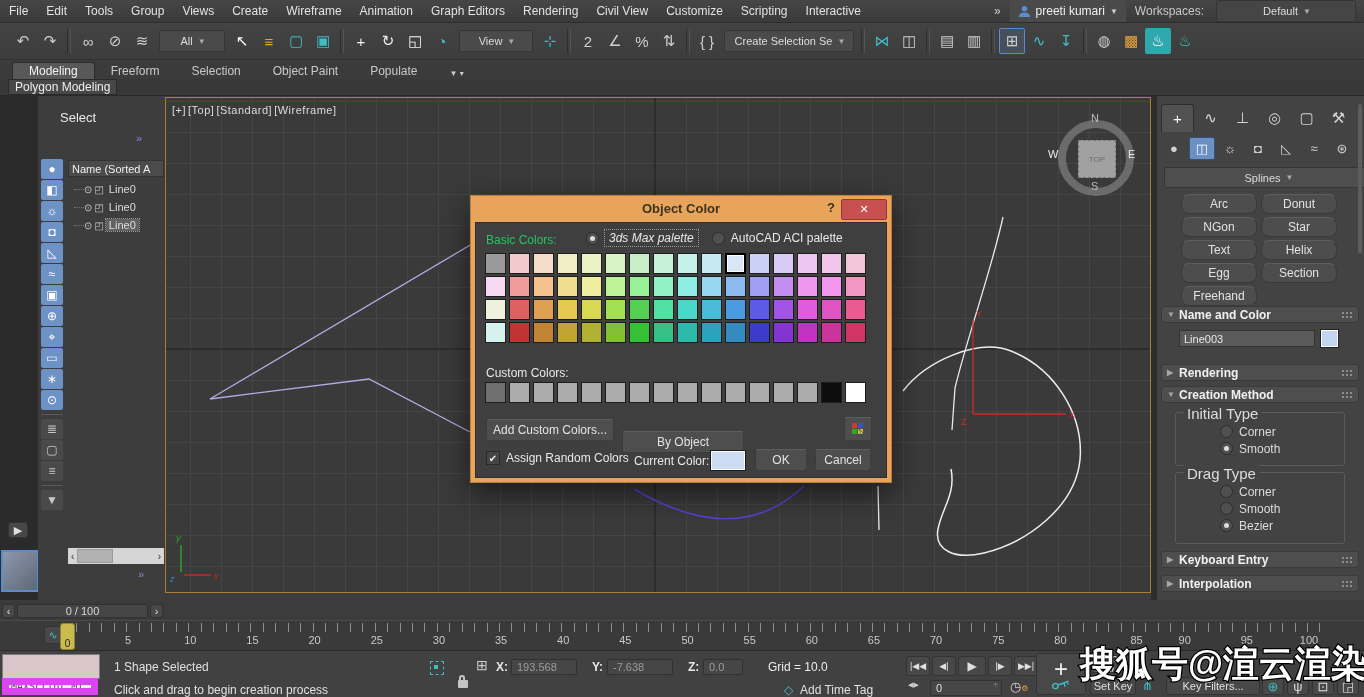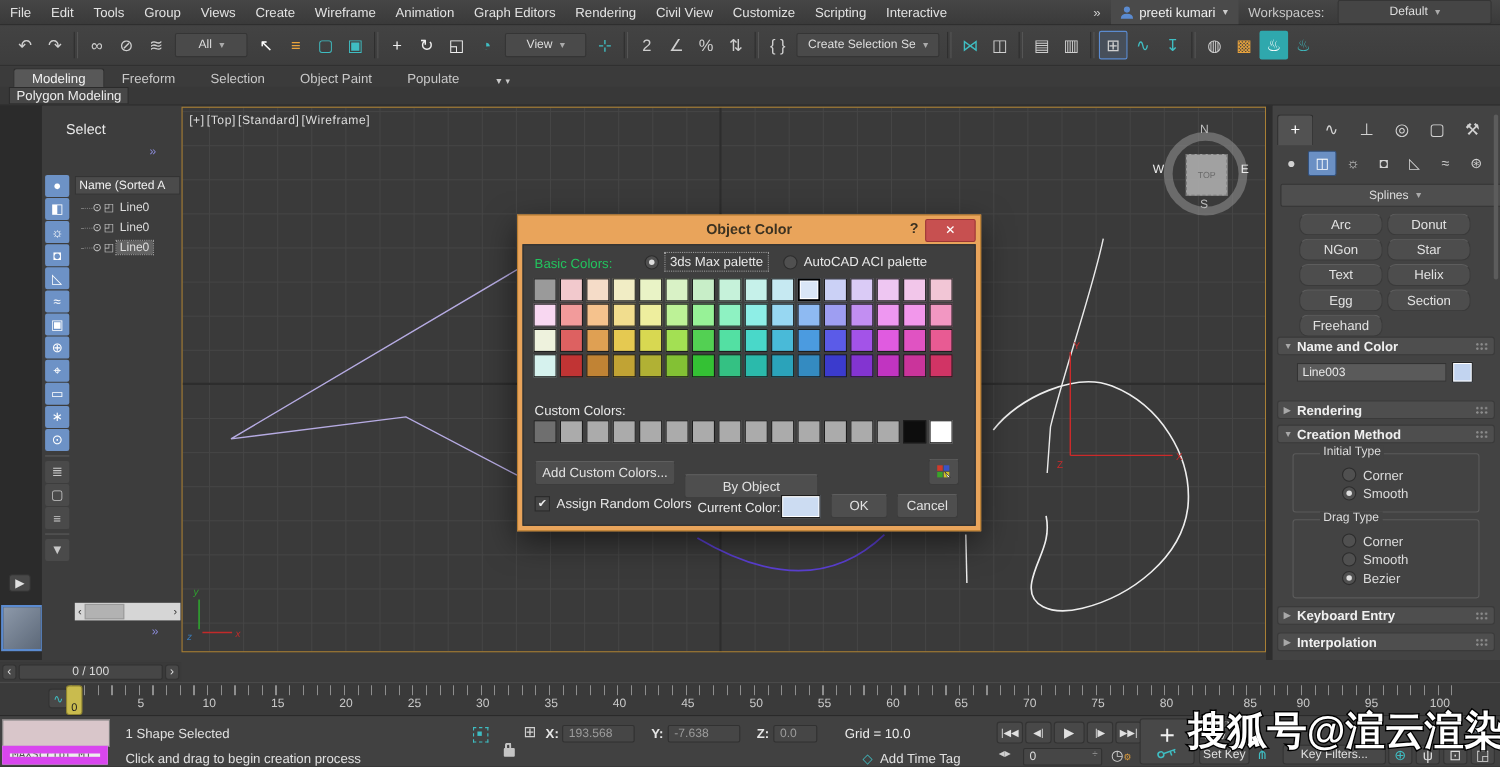--- a/index.html
+++ b/index.html
@@ -53,37 +53,37 @@
   #dlgbody{position:absolute;left:4px;right:4px;top:26px;bottom:4px;background:#3f3f3f;border:1px solid #2e2e2e;}
   .swatch{width:21px;height:21px;border:1px solid #1d1d1d;box-sizing:border-box;flex:0 0 auto;}
   .swatch.sel{border:2px solid #000;box-shadow:inset 0 0 0 1px #fff;}
   .swrow{display:flex;gap:3px;margin-bottom:2px;}
   .dbtn{background:#4e4e4e;border:1px solid #3c3c3c;border-top-color:#5e5e5e;border-radius:3px;
         color:#e2e2e2;font-size:12px;display:flex;align-items:center;justify-content:center;}
   .radio{width:11px;height:11px;border-radius:50%;background:#505050;border:1px solid #2d2d2d;
          box-sizing:content-box;display:inline-block;}
   .radio.sel{position:relative;}
   .radio.sel::after{content:"";position:absolute;left:3px;top:3px;width:5px;height:5px;border-radius:50%;background:#dedede;}
-  .dotted{outline:1px dotted #9a9a9a;padding:1px 4px;}
+  .dotted{outline:1px dotted #9a9a9a;padding:1px 4px;font-style:italic;}
   .chk{width:12px;height:12px;background:#454545;border:1px solid #2a2a2a;color:#efefef;font-size:10px;
        display:flex;align-items:center;justify-content:center;}
   
   #panel{left:1157px;top:96px;width:207px;height:504px;background:#434343;}
   .ptab{width:31px;height:27px;display:flex;align-items:center;justify-content:center;color:#d2d2d2;font-size:15px;}
   .ptab.active{background:#525252;border:1px solid #2e2e2e;border-bottom:none;border-radius:3px 3px 0 0;color:#fff;}
   .pcat{width:26px;height:23px;display:flex;align-items:center;justify-content:center;color:#d2d2d2;font-size:13px;border-radius:2px;}
   .pcat.active{background:#6b90c4;color:#fff;border:1px solid #33527e;box-sizing:border-box;}
   .obtn{height:18px;background:#4d4d4d;border:1px solid #3a3a3a;border-top-color:#5d5d5d;border-radius:8px;
         color:#e2e2e2;font-size:12px;display:flex;align-items:center;justify-content:center;}
   .rollh{height:17px;background:#4e4e4e;border:1px solid #3a3a3a;border-radius:3px;display:flex;
          align-items:center;padding:0 5px;font-weight:bold;color:#f0f0f0;font-size:12px;box-sizing:border-box;}
   .rollh .arr{width:12px;color:#a8a8a8;font-size:8px;}
   .rollh .grip{margin-left:auto;width:12px;height:8px;background:radial-gradient(#8d8d8d 1px,transparent 1.2px);background-size:4px 4px;}
   .fs{position:absolute;border:1px solid #5b5b5b;border-radius:3px;}
-  .fs .leg{position:absolute;top:-8px;left:8px;background:#434343;padding:0 3px;font-size:11px;color:#dcdcdc;margin-left:16px;}
+  .fs .leg{position:absolute;top:-8px;left:8px;background:#434343;padding:0 3px;font-size:15px;color:#dcdcdc;}
   .rrow{display:flex;align-items:center;gap:6px;height:17px;padding-left:44px;color:#dcdcdc;font-size:12px;}
   
   #timeline{left:0;top:620px;width:1364px;height:30px;background:#3a3a3a;border-top:1px solid #4a4a4a;}
   .tick{position:absolute;top:2px;left:64px;right:40px;height:9px;
         background:repeating-linear-gradient(90deg,#8f8f8f 0 1px,transparent 1px 12.43px);}
   .tnum{position:absolute;top:13px;transform:translateX(-50%);font-size:11px;color:#c9c9c9;}
   
   #status{left:0;top:650px;width:1364px;height:47px;background:#414141;border-top:1px solid #2a2a2a;}
   .field{background:#464646;border:1px solid #313131;color:#9c9c9c;font-size:11px;display:flex;
          align-items:center;padding:0 5px;box-sizing:border-box;border-radius:2px;}

